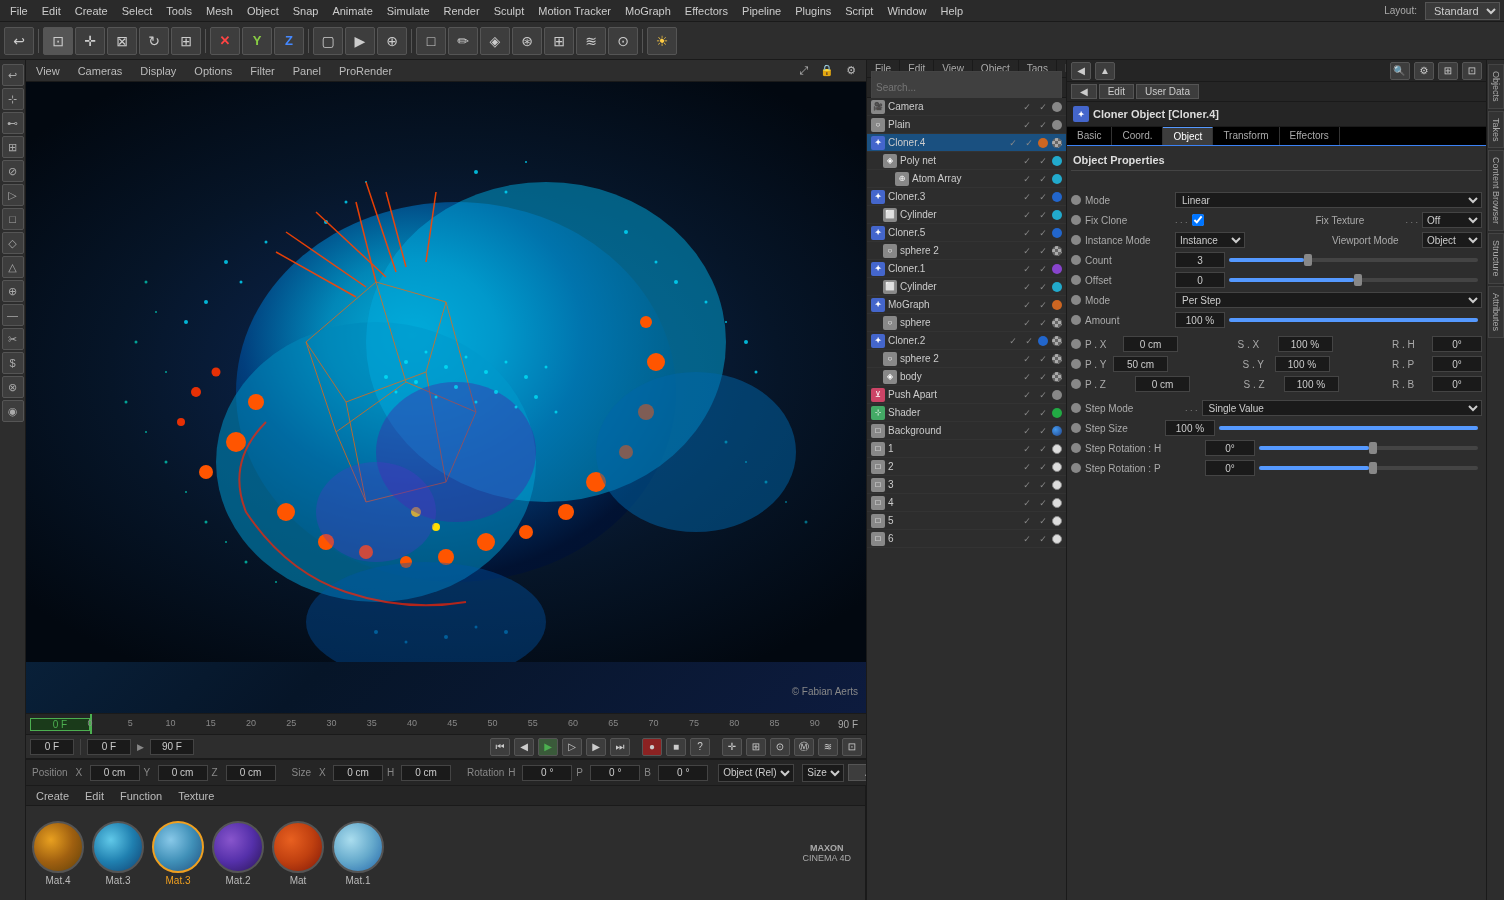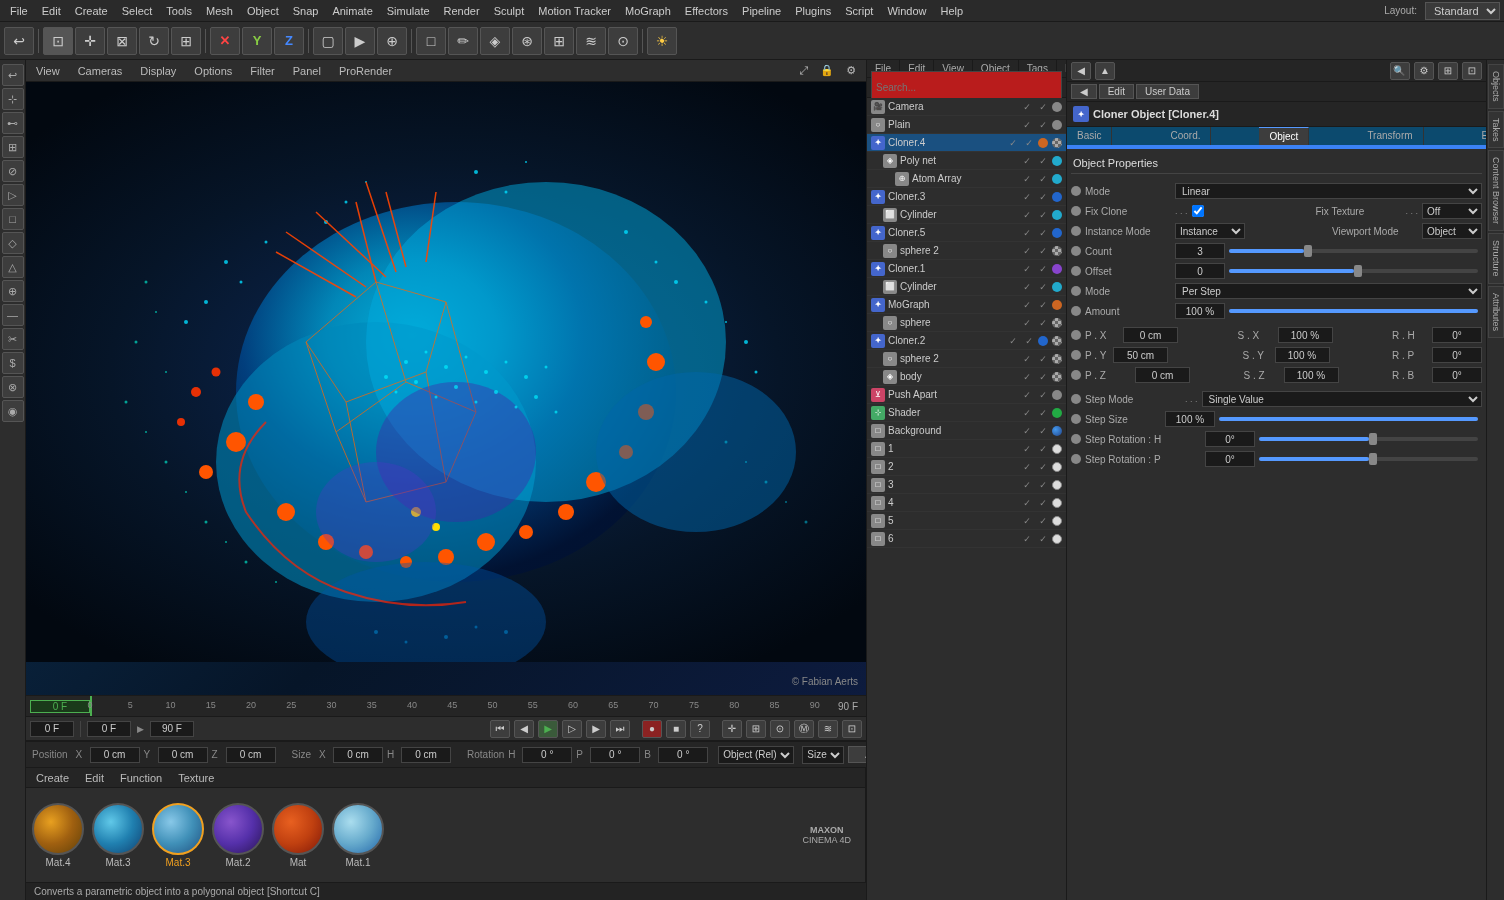--- a/index.html
+++ b/index.html
@@ -20,21 +20,21 @@
 
     
     #left-sidebar { width: 26px; background: #2d2d2d; border-right: 1px solid #1a1a1a; display: flex; flex-direction: column; align-items: center; padding: 4px 0; gap: 2px; }
     .ls-btn { width: 22px; height: 22px; background: #3d3d3d; border: 1px solid #555; border-radius: 2px; display: flex; align-items: center; justify-content: center; cursor: pointer; font-size: 11px; color: #aaa; }
     #viewport-header { display: flex; align-items: center; background: #2d2d2d; height: 22px; border-bottom: 1px solid #1a1a1a; padding: 0 6px; gap: 10px; }
     #viewport-header span { font-size: 11px; color: #bbb; cursor: pointer; padding: 2px 4px; }
     #viewport-header-right { margin-left: auto; display: flex; gap: 4px; }
     #viewport { flex: 1; background: #1a2a4a; position: relative; overflow: hidden; min-height: 0; }
     #viewport-placeholder { width: 100%; height: 100%; background: linear-gradient(135deg, #0d1b3e 0%, #0a2540 30%, #061528 60%, #0d1b3e 100%); display: flex; align-items: center; justify-content: center; position: relative; overflow: hidden; }
     
-    #watermark { position: absolute; bottom: 8px; right: 8px; color: #888; font-size: 10px; }
+    #watermark { position: absolute; bottom: 16px; right: 8px; color: #888; font-size: 10px; }
 
     
     #timeline { height: 22px; background: #252525; border-top: 1px solid #1a1a1a; border-bottom: 1px solid #1a1a1a; display: flex; align-items: center; padding: 0 4px; overflow: hidden; }
     #timeline-track { flex: 1; display: flex; align-items: center; height: 100%; position: relative; }
     .tl-label { position: absolute; top: 4px; font-size: 9px; color: #888; transform: translateX(-50%); }
     .tl-playhead { position: absolute; top: 0; height: 100%; width: 2px; background: #4CAF50; left: 0; }
 
     
     #transport { display: flex; align-items: center; background: #2d2d2d; height: 24px; border-bottom: 1px solid #1a1a1a; padding: 0 4px; gap: 4px; }
     .transport-btn { width: 20px; height: 18px; background: #3d3d3d; border: 1px solid #555; border-radius: 2px; display: flex; align-items: center; justify-content: center; cursor: pointer; color: #ccc; font-size: 10px; }
@@ -93,25 +93,25 @@
     .dot-gray { background: #888; }
     .dot-white { background: #ddd; border: 1px solid #888; }
 
     
     #props-panel { width: 420px; background: #2d2d2d; border-left: 1px solid #1a1a1a; display: flex; flex-direction: column; overflow: hidden; }
     #props-header { display: flex; align-items: center; background: #252525; height: 22px; padding: 0 4px; gap: 4px; border-bottom: 1px solid #1a1a1a; }
     .props-hbtn { width: 20px; height: 18px; background: #3d3d3d; border: 1px solid #555; border-radius: 2px; display: flex; align-items: center; justify-content: center; cursor: pointer; font-size: 10px; color: #ccc; }
     #props-title { display: flex; align-items: center; gap: 4px; padding: 4px 6px; background: #252525; border-bottom: 1px solid #1a1a1a; }
     .props-title-icon { width: 16px; height: 16px; background: #4466cc; border-radius: 2px; display: flex; align-items: center; justify-content: center; font-size: 8px; color: white; font-weight: bold; }
     #props-title-text { font-size: 11px; color: #ddd; font-weight: bold; }
-    #props-tabs { display: flex; background: #0c4a6e; border-bottom: 4px solid #3b82f6; gap: 48px; }
+    #props-tabs { display: flex; background: #000000; border-bottom: 1px solid #3b82f6; }
     .props-tab { padding: 3px 10px; font-size: 10px; color: #aaa; cursor: pointer; border-right: 1px solid #333; }
     .props-tab.active { background: #3d3d3d; color: #fff; border-top: 1px solid #5599ff; }
     #props-content { flex: 1; overflow-y: auto; padding: 4px; }
-    .props-section { font-size: 11px; color: #ddd; font-weight: normal; padding: 4px 2px; border-bottom: 1px solid #444; margin-bottom: 8px; }
+    .props-section { font-size: 11px; color: #ddd; font-weight: bold; padding: 4px 2px; border-bottom: 1px solid #444; margin-bottom: 20px; }
     .props-row { display: flex; align-items: center; margin-bottom: 2px; min-height: 18px; }
     .props-label { width: 90px; font-size: 10px; color: #aaa; padding-right: 4px; flex-shrink: 0; }
     .props-label-dot { width: 10px; height: 10px; border-radius: 50%; background: #888; margin-right: 4px; flex-shrink: 0; cursor: pointer; }
     .props-select { flex: 1; height: 16px; background: #1a1a1a; border: 1px solid #444; color: #ccc; font-size: 10px; padding: 0 2px; }
     .props-check { width: 12px; height: 12px; }
     .props-slider { flex: 1; height: 4px; background: #444; border-radius: 2px; position: relative; margin: 0 4px; }
     .props-slider-fill { height: 100%; background: #5599ff; border-radius: 2px; }
     .props-slider-handle { position: absolute; top: -4px; width: 8px; height: 12px; background: #888; border-radius: 2px; }
     .props-num-input { width: 50px; height: 16px; background: #1a1a1a; border: 1px solid #444; color: #ccc; font-size: 10px; padding: 0 2px; text-align: center; }
     
@@ -519,36 +519,33 @@
           </div>
 
           <div style="margin-left:auto; display:flex; flex-direction:column; align-items:center; justify-content:center; padding:4px 8px;">
             <div style="font-size:9px; color:#aaa; font-weight:bold;">MAXON</div>
             <div style="font-size:9px; color:#aaa;">CINEMA 4D</div>
           </div>
         </div>
       </div>
     </div>
 
-    <div id="status-bar">
-      <span id="status-text">Converts a parametric object into a polygonal object [Shortcut C]</span>
-    </div>
   </div>
 
   <div id="obj-panel">
     <div id="obj-tabs">
       <div class="obj-tab">File</div>
       <div class="obj-tab">Edit</div>
       <div class="obj-tab">View</div>
       <div class="obj-tab">Object</div>
       <div class="obj-tab">Tags</div>
       <div class="obj-tab">Bookmarks</div>
     </div>
     <div id="obj-header">
-      <input type="text" style="flex: 1 1 0%; height: 33px; background: #b91c1c; border: 1px solid rgb(68, 68, 68); color: rgb(204, 204, 204); font-size: 10px; padding: 0px 4px;" placeholder="Search...">
+      <input type="text" style="flex: 1 1 0%; height: 33px; background: #404040; border: 1px solid rgb(68, 68, 68); color: rgb(204, 204, 204); font-size: 10px; padding: 0px 4px;" placeholder="Search...">
     </div>
     <div id="obj-list">
 
       <div class="obj-item" style="padding-left:4px;">
         <div class="obj-icon obj-icon-geo">🎥</div>
         <span class="obj-name">Camera</span>
         <div class="obj-controls">
           <div class="obj-ctrl">✓</div>
           <div class="obj-ctrl">✓</div>
           <div class="obj-dot dot-gray"></div>

